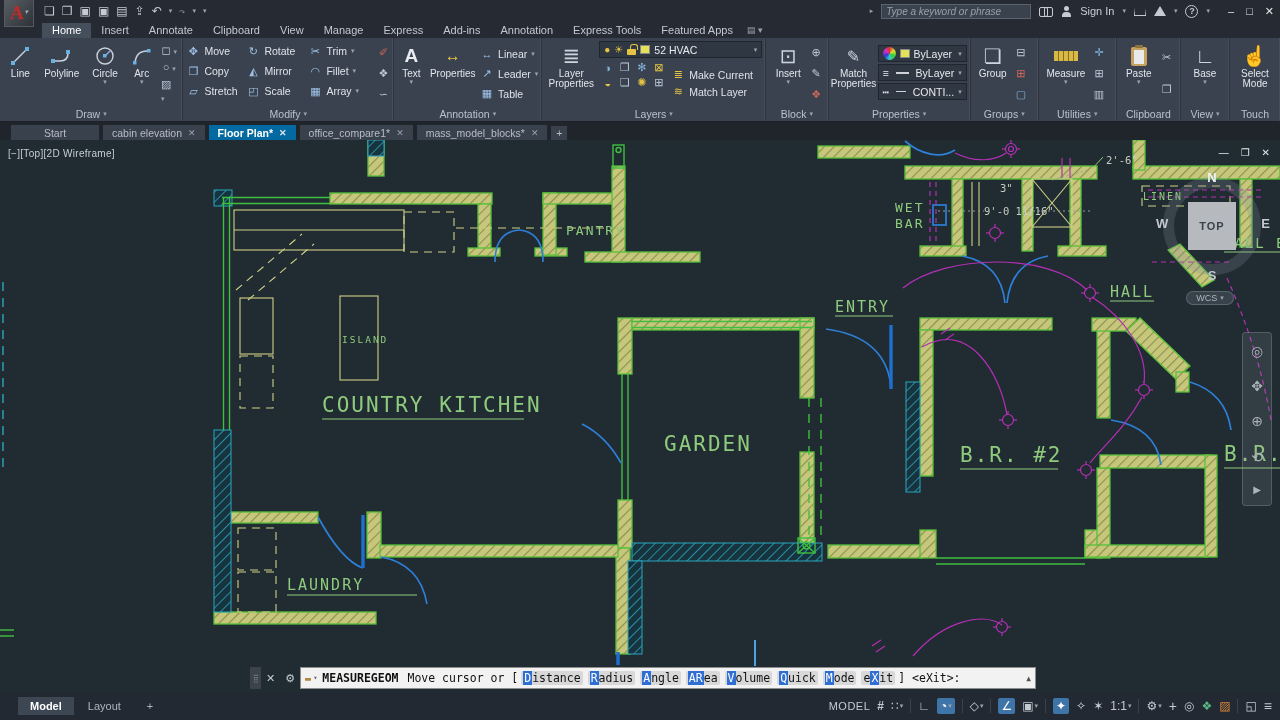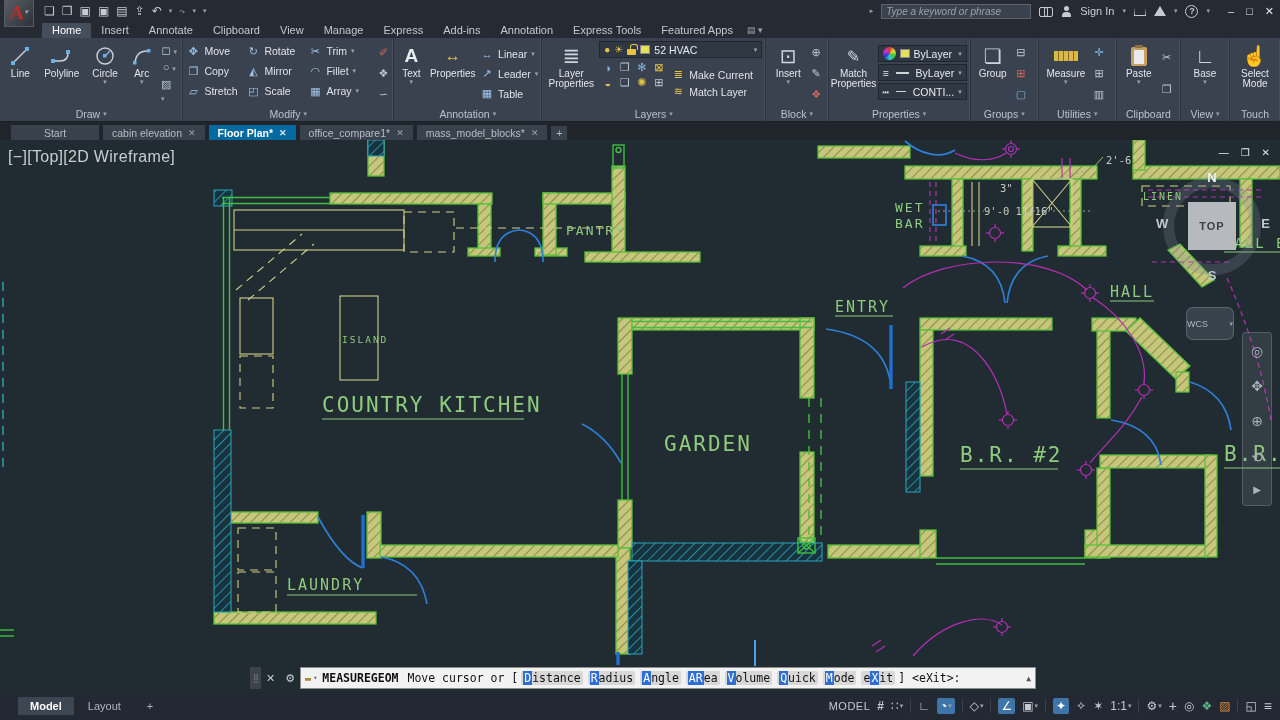--- a/index.html
+++ b/index.html
@@ -66,31 +66,31 @@
 
 .ftabs{height:18px;background:#20252c;display:flex;align-items:flex-end;padding-left:10px;font-size:10.5px;color:#b6bdc6;gap:2px}
 .ftab{height:16px;background:#39414d;display:flex;align-items:center;gap:6px;padding:0 9px;border:1px solid #20262e;border-bottom:none;cursor:pointer;white-space:nowrap}
 .ftab.start{width:90px;justify-content:center}
 .ftab.active{background:#0369a1;color:#fff;font-weight:bold}
 .fx{font-size:9px;color:#9aa2ab}
 .ftab.active .fx{color:#dfe3e9}
 .fplus{width:18px;height:15px;background:#39414d;display:flex;align-items:center;justify-content:center;border:1px solid #20262e;border-bottom:none;cursor:pointer}
 
 .canvas{height:552px;position:relative;background:#212b32;overflow:hidden}
-.vplabel{position:absolute;left:8px;top:8px;font-size:16px;color:#c7cdd3;letter-spacing:.3px}
+.vplabel{position:absolute;left:8px;top:8px;font-size:10px;color:#c7cdd3;letter-spacing:.3px}
 .vpbtns{position:absolute;right:10px;top:7px;display:flex;gap:12px;font-size:10px;color:#e4e8ec}
 .vcube{position:absolute;left:1156px;top:30px;width:112px;height:112px;color:#c3c9cf}
 .vring{position:absolute;inset:7px;border-radius:50%;border:11px solid rgba(128,138,150,.26)}
 .vface{position:absolute;left:32px;top:32px;width:48px;height:48px;background:#b6babf;color:#3c4248;font-size:11px;font-weight:bold;display:flex;align-items:center;justify-content:center;letter-spacing:1px}
 .cdir{position:absolute;font-weight:bold;font-size:13px}
 .cN{left:50%;transform:translateX(-50%);top:0;color:#eef1f4}
 .cS{left:50%;transform:translateX(-50%);bottom:-1px}
 .cW{left:0;top:46px}
 .cE{right:-2px;top:46px}
-.wcs{position:absolute;left:1186px;top:167px;width:48px;height:33px;background:rgba(140,150,162,.22);border:1px solid rgba(170,180,190,.3);border-radius:7px;font-size:9px;color:#aeb6bd;display:flex;align-items:center;justify-content:space-between;gap:3px}
+.wcs{position:absolute;left:1186px;top:151px;width:48px;height:14px;background:rgba(140,150,162,.22);border:1px solid rgba(170,180,190,.3);border-radius:7px;font-size:9px;color:#aeb6bd;display:flex;align-items:center;justify-content:center;gap:3px}
 .navbar{position:absolute;left:1242px;top:192px;width:30px;height:174px;background:rgba(150,158,168,.16);border:1px solid rgba(180,190,200,.25);border-radius:4px;display:flex;flex-direction:column;align-items:center;justify-content:space-around;font-size:14px;color:#aab2bb}
 .navbar .nsm{font-size:10px}
 
 .cmddock{position:absolute;left:250px;top:526px;height:24px;display:flex;align-items:center;z-index:20}
 .cgrip{width:11px;height:22px;background:#3c434d;display:flex;align-items:center;justify-content:center;color:#8a929c;font-size:8px;letter-spacing:-1px}
 .cico{color:#c5cbd3;font-size:11px;margin:0 5px;cursor:pointer}
 .cbar{width:736px;height:22px;background:#f2f2f2;border:1px solid #8e8e8e;display:flex;align-items:center;font-family:"DejaVu Sans Mono",monospace;font-size:11.5px;color:#111;padding:0 4px;gap:1px}
 .cprompticon{color:#b0883f;font-size:10px;margin-right:1px}
 .cbar .pcaret{font-size:7px;color:#666;margin-right:4px}
 .cbar b{font-weight:bold}

